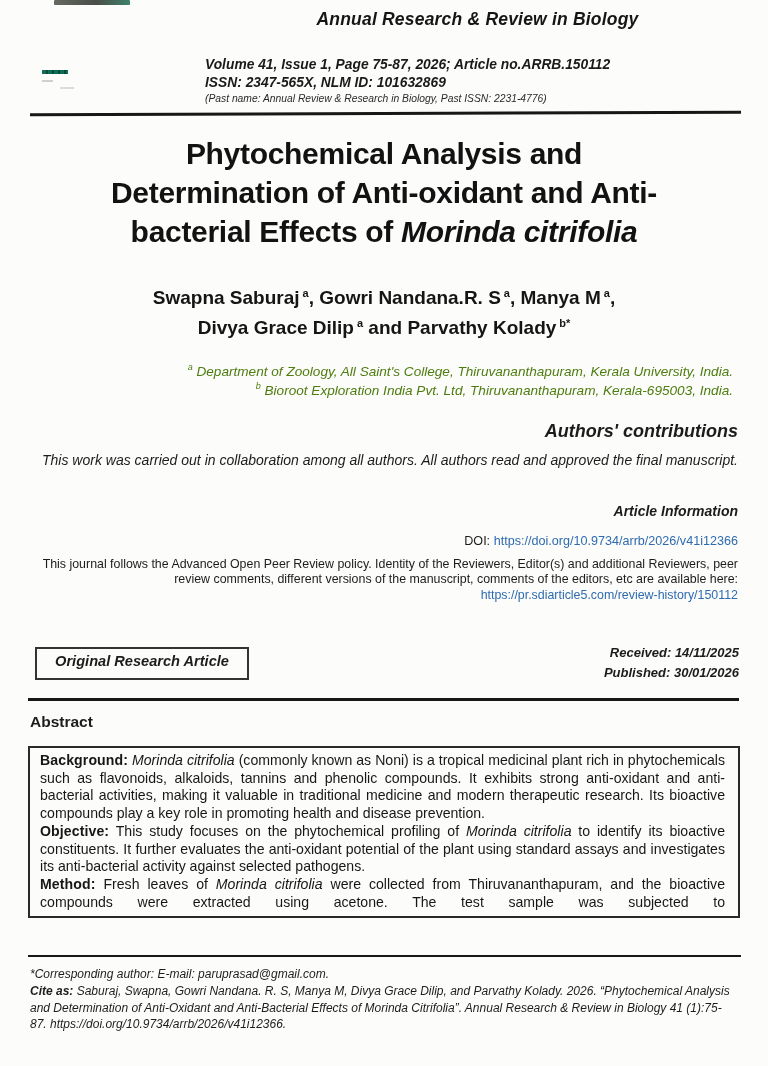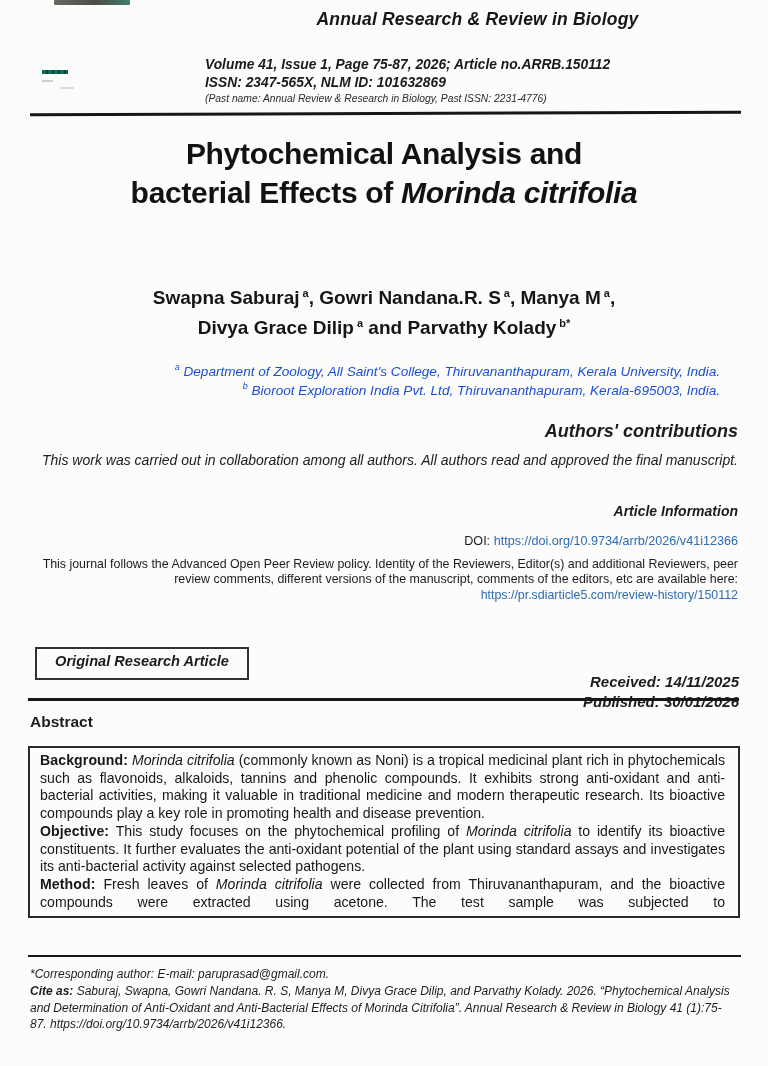--- a/index.html
+++ b/index.html
@@ -41,40 +41,40 @@
   
   .title{position:absolute;top:134px;left:14px;width:740px;text-align:center;
     font-size:30px;line-height:39px;font-weight:bold;letter-spacing:-.3px;color:#121212;}
 
   
   .authors{position:absolute;top:283px;left:40px;width:688px;text-align:center;
     font-size:19px;font-weight:bold;line-height:30px;color:#151515;}
   .authors sup{font-size:11px;vertical-align:super;margin-left:3px;line-height:0;}
 
   
-  .affiliations{position:absolute;top:362px;left:60px;right:48px;text-align:right;
-    font-style:italic;font-size:13.6px;line-height:19px;color:#1d4ed8;}
+  .affiliations{position:absolute;top:362px;left:60px;right:35px;text-align:right;
+    font-style:italic;font-size:13.6px;line-height:19px;color:#4d7c0f;}
   .affiliations sup{font-size:9px;vertical-align:super;line-height:0;}
 
   .contrib-heading{position:absolute;top:421px;right:30px;font-weight:bold;font-style:italic;font-size:18px;}
   .contrib-text{position:absolute;top:451px;left:30px;right:30px;text-align:right;
     font-style:italic;font-size:14px;line-height:19px;}
 
   .article-info-heading{position:absolute;top:503px;right:30px;font-weight:bold;font-style:italic;font-size:14px;}
   .doi-line{position:absolute;top:534px;right:30px;font-size:12.6px;}
   a.link{color:var(--link,#2e6bb0);text-decoration:none;cursor:pointer;}
   .oprh{position:absolute;top:557px;left:30px;right:30px;text-align:right;font-size:12.4px;line-height:15.4px;}
   .oprh-heading{font-weight:bold;font-size:12.8px;}
   .oprh-link{display:block;}
 
   
   .badge{position:absolute;top:647px;left:35px;width:214px;border:2px solid #333;
     padding:4px 10px 9px 10px;text-align:center;font-weight:bold;font-style:italic;font-size:14.6px;background:#fcfcfa;}
   .dates{position:absolute;top:643px;right:29px;text-align:right;
-    font-weight:bold;font-style:italic;font-size:15px;line-height:19.5px;margin-top:29px;}
+    font-weight:bold;font-style:italic;font-size:13px;line-height:19.5px;}
 
   
   .abstract-heading{position:absolute;top:713px;left:30px;font-weight:bold;font-size:15.5px;}
   .abstract-box{position:absolute;top:746px;left:28px;width:712px;border:2px solid #2a2a2a;
     padding:4px 13px 5px 10px;font-size:14.1px;line-height:17.7px;text-align:justify;color:#171717;background:#fcfcfa;}
   .abstract-box p{margin:0;}
   .abstract-box b{letter-spacing:.1px;}
   .force-justify{text-align-last:justify;}
 
   
@@ -96,20 +96,21 @@
     <div class="journal-name">Annual Research &amp; Review in Biology</div>
     <div class="volume-line">Volume 41, Issue 1, Page 75-87, 2026; Article no.ARRB.150112</div>
     <div class="issn-line">ISSN: 2347-565X, NLM ID: 101632869</div>
     <div class="pastname-line">(Past name: Annual Review &amp; Research in Biology, Past ISSN: 2231-4776)</div>
   </header>
 
   <div class="rule rule-top"></div>
 
   <h1 class="title">
     <div>Phytochemical Analysis and</div>
+    <div>Determination of Anti-oxidant and Anti-</div>
     <div><span>bacterial Effects of </span><i>Morinda citrifolia</i></div>
   </h1>
 
   <div class="authors"><span>Swapna Saburaj</span><sup>a</sup><span>, </span><span>Gowri Nandana.R. S</span><sup>a</sup><span>, </span><span>Manya M</span><sup>a</sup><span>,</span><br><span>Divya Grace Dilip</span><sup>a</sup><span> and </span><span>Parvathy Kolady</span><sup>b*</sup></div>
 
   <div class="affiliations">
     <div><sup>a</sup><span> Department of Zoology, All Saint's College, Thiruvananthapuram, Kerala University, India.</span></div>
     <div><sup>b</sup><span> Bioroot Exploration India Pvt. Ltd, Thiruvananthapuram, Kerala-695003, India.</span></div>
   </div>
 

